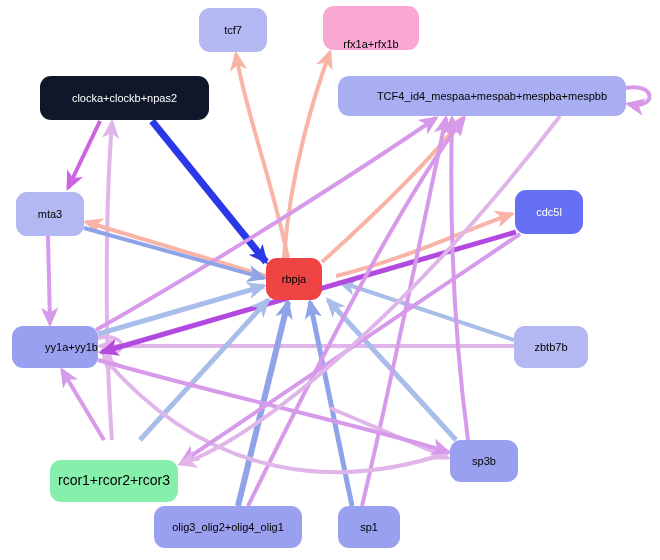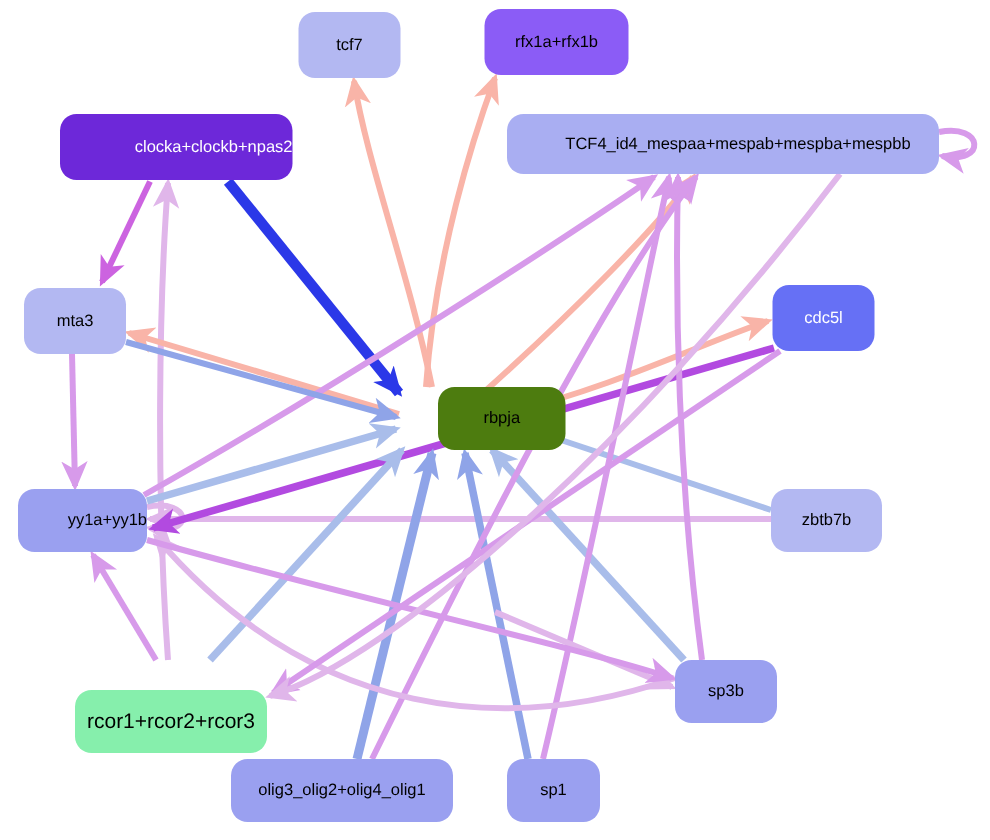--- a/index.html
+++ b/index.html
@@ -110,36 +110,36 @@
       <path d="M 450 452 C 340 490 210 482 104 358" fill="none" stroke="#e0b6ea" stroke-width="4" stroke-linecap="butt" marker-end="url(#ar_e0b6ea4)"></path>
       <path d="M 330 408 L 448 458" fill="none" stroke="#e0b6ea" stroke-width="4" stroke-linecap="butt" marker-end="url(#ar_e0b6ea4)"></path>
       <path d="M 98 360 C 240 400 380 430 448 452" fill="none" stroke="#d79aea" stroke-width="4" stroke-linecap="butt" marker-end="url(#ar_d79aea4)"></path>
       <path d="M 520 234 L 182 462" fill="none" stroke="#d79aea" stroke-width="4" stroke-linecap="butt" marker-end="url(#ar_d79aea4)"></path>
       <path d="M 560 116 C 420 300 260 440 180 464" fill="none" stroke="#e0b6ea" stroke-width="4" stroke-linecap="butt" marker-end="url(#ar_e0b6ea4)"></path>
     </svg>
   <div id="node-layer">
       <div class="gnode" style="left: 199px; top: 8px; width: 68px; height: 44px; background: rgb(179, 184, 242); color: rgb(0, 0, 0); font-size: 11px;">
         <span class="gnode-label">tcf7</span>
       </div>
-      <div class="gnode" style="left: 323px; top: 6px; width: 96px; height: 44px; background: #8b5cf6; color: rgb(0, 0, 0); font-size: 11px;">
+      <div class="gnode" style="left: 323px; top: 6px; width: 96px; height: 44px; background: #f9a8d4; color: rgb(0, 0, 0); font-size: 11px; align-items: flex-end;">
         <span class="gnode-label">rfx1a+rfx1b</span>
       </div>
       <div class="gnode" style="left: 338px; top: 76px; width: 288px; height: 40px; background: rgb(169, 174, 242); color: rgb(0, 0, 0); font-size: 11px; padding-left: 20px;">
         <span class="gnode-label">TCF4_id4_mespaa+mespab+mespba+mespbb</span>
       </div>
-      <div class="gnode" style="left: 40px; top: 76px; width: 155px; height: 44px; background: #6d28d9; color: rgb(255, 255, 255); font-size: 11px; justify-content: flex-end;">
+      <div class="gnode" style="left: 40px; top: 76px; width: 169px; height: 44px; background: #0f172a; color: rgb(255, 255, 255); font-size: 11px;">
         <span class="gnode-label">clocka+clockb+npas2</span>
       </div>
       <div class="gnode" style="left: 16px; top: 192px; width: 68px; height: 44px; background: rgb(179, 184, 242); color: rgb(0, 0, 0); font-size: 11px; text-align: right;">
         <span class="gnode-label">mta3</span>
       </div>
       <div class="gnode" style="left: 515px; top: 190px; width: 68px; height: 44px; background: rgb(102, 112, 245); color: rgb(255, 255, 255); font-size: 11px;">
         <span class="gnode-label">cdc5l</span>
       </div>
-      <div class="gnode" style="left: 266px; top: 258px; width: 85px; height: 42px; background: #4d7c0f; color: rgb(0, 0, 0); font-size: 11px; margin-left: 26px;">
+      <div class="gnode" style="left: 266px; top: 258px; width: 56px; height: 42px; background: #ef4444; color: rgb(0, 0, 0); font-size: 11px;">
         <span class="gnode-label">rbpja</span>
       </div>
       <div class="gnode" style="left: 12px; top: 326px; width: 86px; height: 42px; background: rgb(154, 160, 240); color: rgb(0, 0, 0); font-size: 11px; justify-content: flex-end;">
         <span class="gnode-label">yy1a+yy1b</span>
       </div>
       <div class="gnode" style="left: 514px; top: 326px; width: 74px; height: 42px; background: rgb(179, 184, 242); color: rgb(0, 0, 0); font-size: 11px;">
         <span class="gnode-label">zbtb7b</span>
       </div>
       <div class="gnode" style="left: 50px; top: 460px; width: 128px; height: 42px; background: #86efac; color: rgb(0, 0, 0); font-size: 14px;">
         <span class="gnode-label">rcor1+rcor2+rcor3</span>

